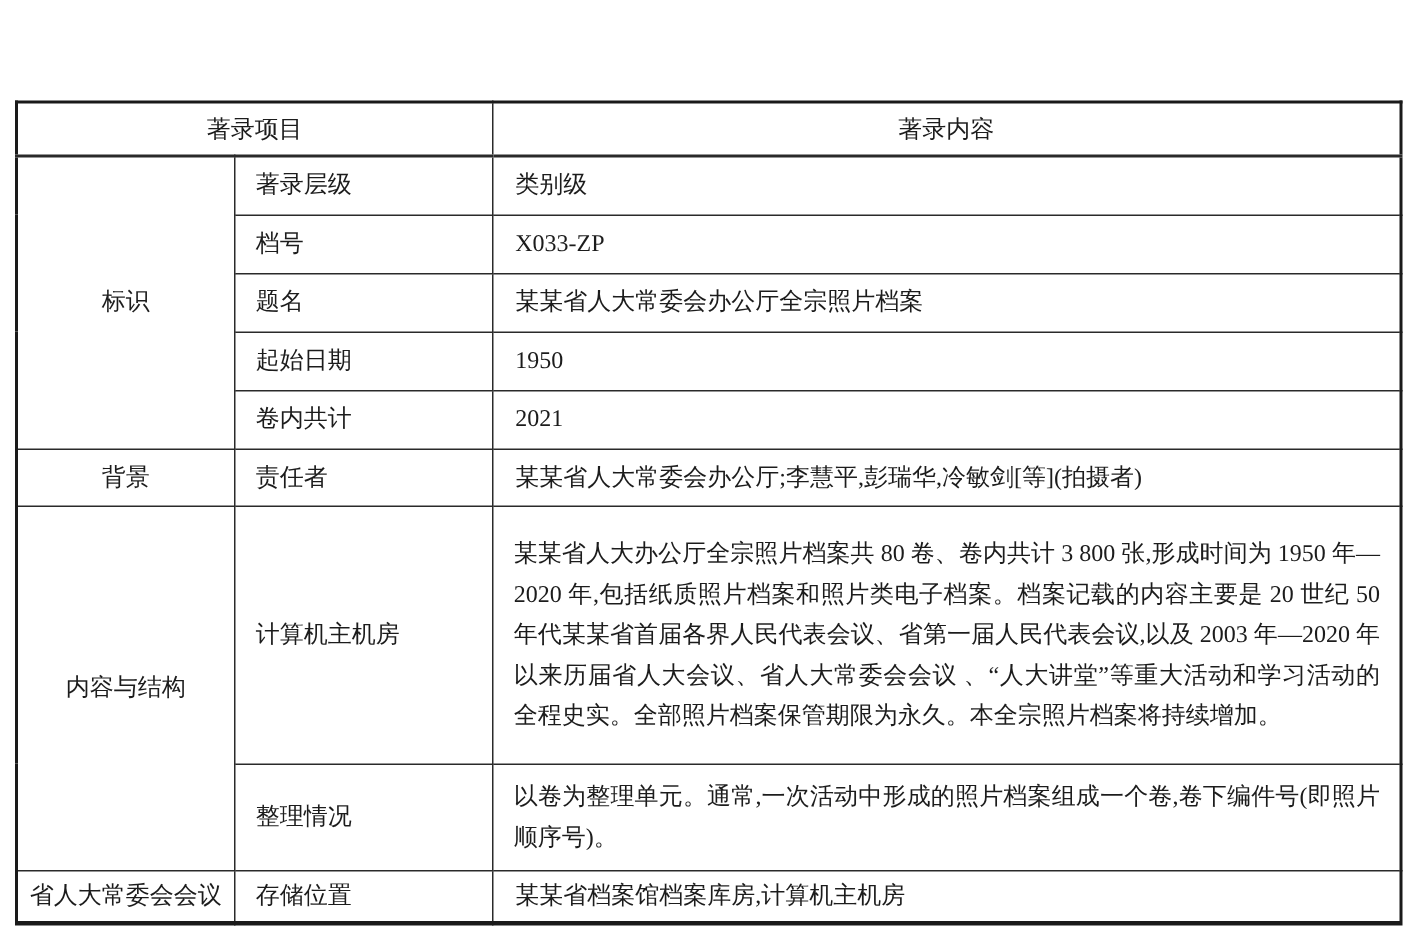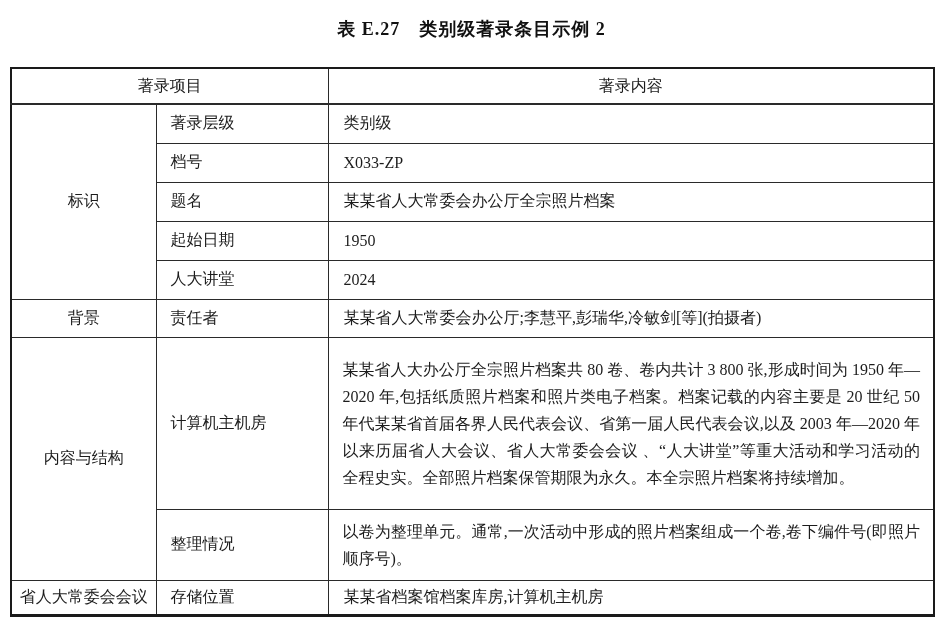--- a/index.html
+++ b/index.html
@@ -59,21 +59,20 @@
     text-align: justify;
     vertical-align: middle;
   }
   tr.r-header td { border-bottom-width: 2px; }
 </style>
 </head>
 <body>
 
 <div class="page">
 
-  <div class="caption">表 E.27　类别级著录条目示例 2</div>
 
   <table class="desc-table">
     <colgroup>
       <col class="col-group">
       <col class="col-item">
       <col class="col-content">
     </colgroup>
     <tbody>
       <tr class="r-header">
         <td colspan="2" class="c-center">著录项目</td>
@@ -95,22 +94,22 @@
         <td class="c-item">题名</td>
         <td class="c-content">某某省人大常委会办公厅全宗照片档案</td>
       </tr>
 
       <tr class="r-std">
         <td class="c-item">起始日期</td>
         <td class="c-content">1950</td>
       </tr>
 
       <tr class="r-std">
-        <td class="c-item">人大讲堂</td>
-        <td class="c-content">2024</td>
+        <td class="c-item">卷内共计</td>
+        <td class="c-content">2021</td>
       </tr>
 
       <tr class="r-resp">
         <td class="c-center">背景</td>
         <td class="c-item">责任者</td>
         <td class="c-content">某某省人大常委会办公厅;李慧平,彭瑞华,冷敏剑[等](拍摄者)</td>
       </tr>
 
       <tr class="r-scope">
         <td rowspan="2" class="c-center">内容与结构</td>

